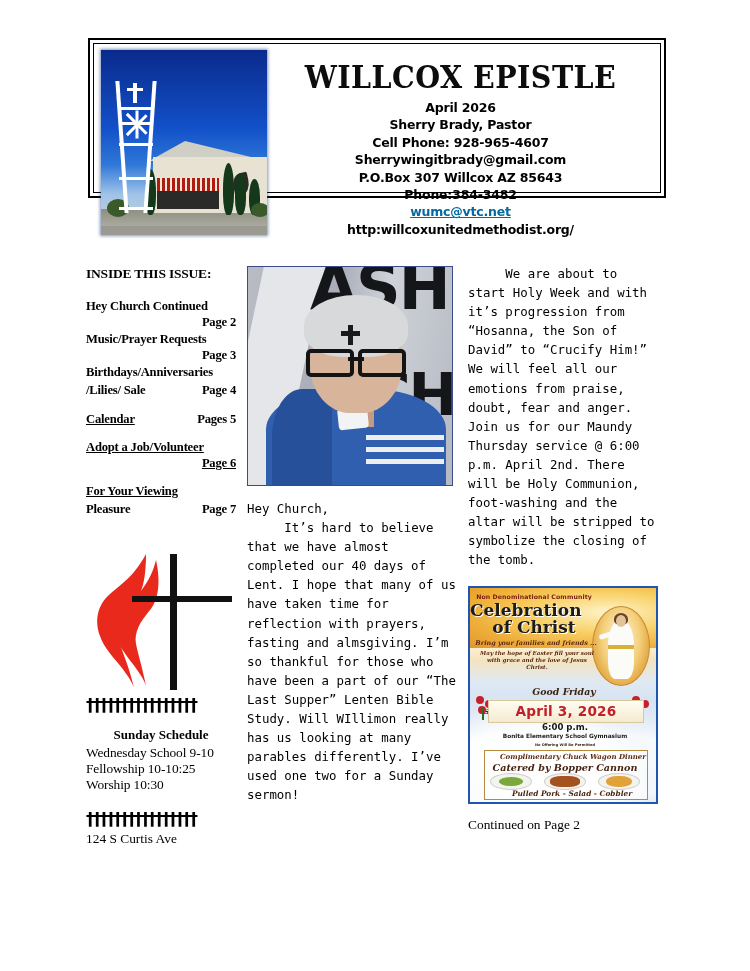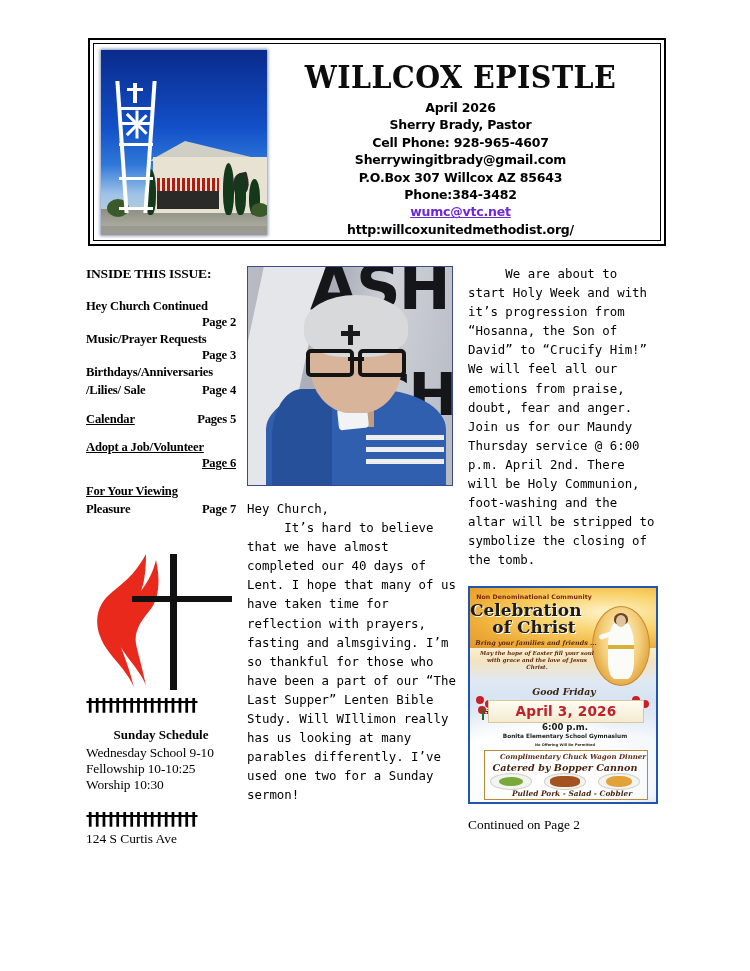--- a/index.html
+++ b/index.html
@@ -6,21 +6,21 @@
   body{
     width:750px;height:971px;
     background:#ffffff;
     font-family:"Liberation Serif",serif;
     overflow:hidden;
     position:relative;
   }
 
   
   .masthead{
-    position:absolute;left:88px;top:38px;width:578px;height:208px;
+    position:absolute;left:88px;top:38px;width:578px;height:160px;
     border:2px solid #000;
     background:#fff;
     box-sizing:border-box;
     padding:3px;
   }
   .masthead-inner{
     width:100%;height:100%;
     border:1px solid #000;
     box-sizing:border-box;
     display:flex;
@@ -98,21 +98,21 @@
   .contact-line{
     font-family:"DejaVu Sans",sans-serif;
     font-weight:700;
     font-size:12.5px;
     line-height:17.4px;
     color:#000;
     letter-spacing:-.2px;
     white-space:nowrap;
   }
   .contact-line.email a{
-    color:#6d28d9;text-decoration:underline;
+    color:#0369a1;text-decoration:underline;
   }
 
   
   .col-left{
     position:absolute;left:86px;top:266px;width:150px;
   }
   .col-mid{
     position:absolute;left:247px;top:266px;width:212px;
   }
   .col-right{

